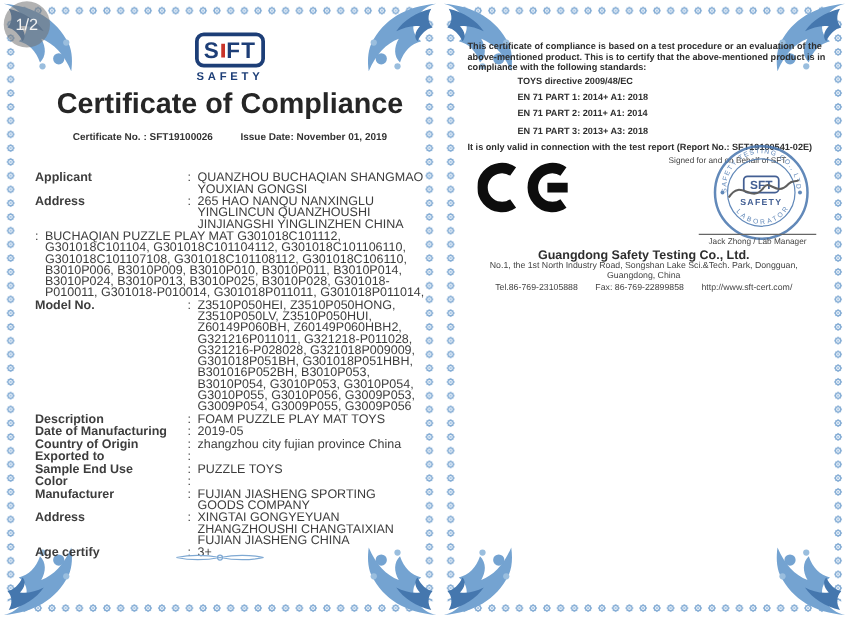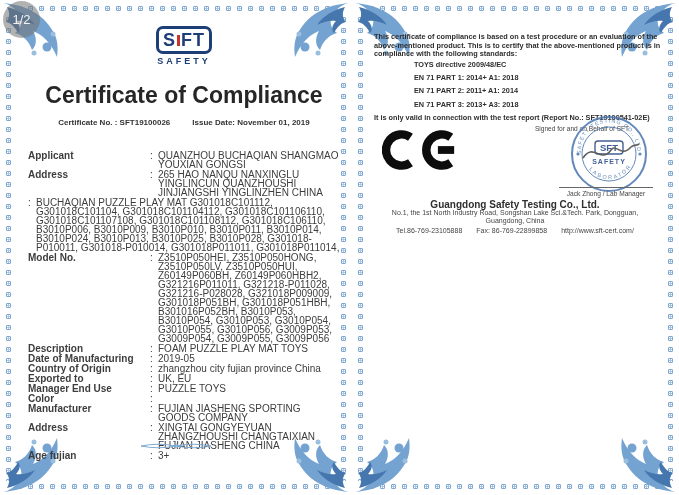--- a/index.html
+++ b/index.html
@@ -31,21 +31,21 @@
     justify-content:center;font-size:13px;z-index:20;}
 
   
   .lp-content{position:absolute;left:28px;top:26px;width:312px;}
   .logo-wrap{text-align:center;}
   .logo-box{display:inline-block;border:3px solid #1d3e77;border-radius:7px;
     padding:0 4px;font-size:18px;font-weight:bold;color:#1d3e77;line-height:22px;
     letter-spacing:1px;}
   .logo-red{display:inline-block;width:3px;height:11px;background:#c8342a;margin:0 1px;}
   .logo-sub{font-size:9px;font-weight:bold;letter-spacing:3px;color:#1d3e77;margin-top:2px;}
-  .title{text-align:center;font-size:23px;font-weight:bold;color:#262626;margin-top:16px;}
+  .title{text-align:center;font-size:23px;font-weight:bold;color:#262626;margin-top:3px;}
   .cert-line{display:flex;justify-content:center;gap:22px;font-size:8px;font-weight:bold;
     color:#333;margin-top:9px;}
   .fields{margin-top:24px;font-size:10px;line-height:9px;color:#3d3d3d;}
   .frow{display:flex;margin-bottom:1px;}
   .flabel{width:122px;font-weight:bold;flex-shrink:0;}
   .fcolon{width:8px;flex-shrink:0;}
   .fvalue{flex:1;}
   .lp-divider{position:absolute;left:50%;bottom:44px;transform:translateX(-50%);}
 
   
@@ -142,43 +142,42 @@
           <span class="fvalue">2019-05</span>
         </div>
       <div class="frow">
           <span class="flabel">Country of Origin</span>
           <span class="fcolon">:</span>
           <span class="fvalue">zhangzhou city fujian province China</span>
         </div>
       <div class="frow">
           <span class="flabel">Exported to</span>
           <span class="fcolon">:</span>
-          <span class="fvalue">UK, EU</span>
-        </div>
-      <div class="frow">
-          <span class="flabel">Manager End Use</span>
+        </div>
+      <div class="frow">
+          <span class="flabel">Sample End Use</span>
           <span class="fcolon">:</span>
           <span class="fvalue">PUZZLE TOYS</span>
         </div>
       <div class="frow">
           <span class="flabel">Color</span>
           <span class="fcolon">:</span>
         </div>
       <div class="frow">
           <span class="flabel">Manufacturer</span>
           <span class="fcolon">:</span>
           <span class="fvalue">FUJIAN JIASHENG SPORTING GOODS COMPANY</span>
         </div>
       <div class="frow">
           <span class="flabel">Address</span>
           <span class="fcolon">:</span>
           <span class="fvalue">XINGTAI GONGYEYUAN ZHANGZHOUSHI CHANGTAIXIAN FUJIAN JIASHENG CHINA</span>
         </div>
       <div class="frow">
-          <span class="flabel">Age fujian</span>
+          <span class="flabel">Age certify</span>
           <span class="fcolon">:</span>
           <span class="fvalue">3+</span>
         </div>
     </div>
   </div>
 
   <svg class="lp-divider" width="70" height="10" viewBox="0 0 70 10">
     <path d="M0,5 Q17,1.5 35,5 Q53,8.5 70,5 Q53,1.5 35,5 Q17,8.5 0,5 Z" fill="none" stroke="#7fa9d3" stroke-width="1"></path>
     <circle cx="35" cy="5" r="2" fill="none" stroke="#7fa9d3" stroke-width="1"></circle>
   </svg>

